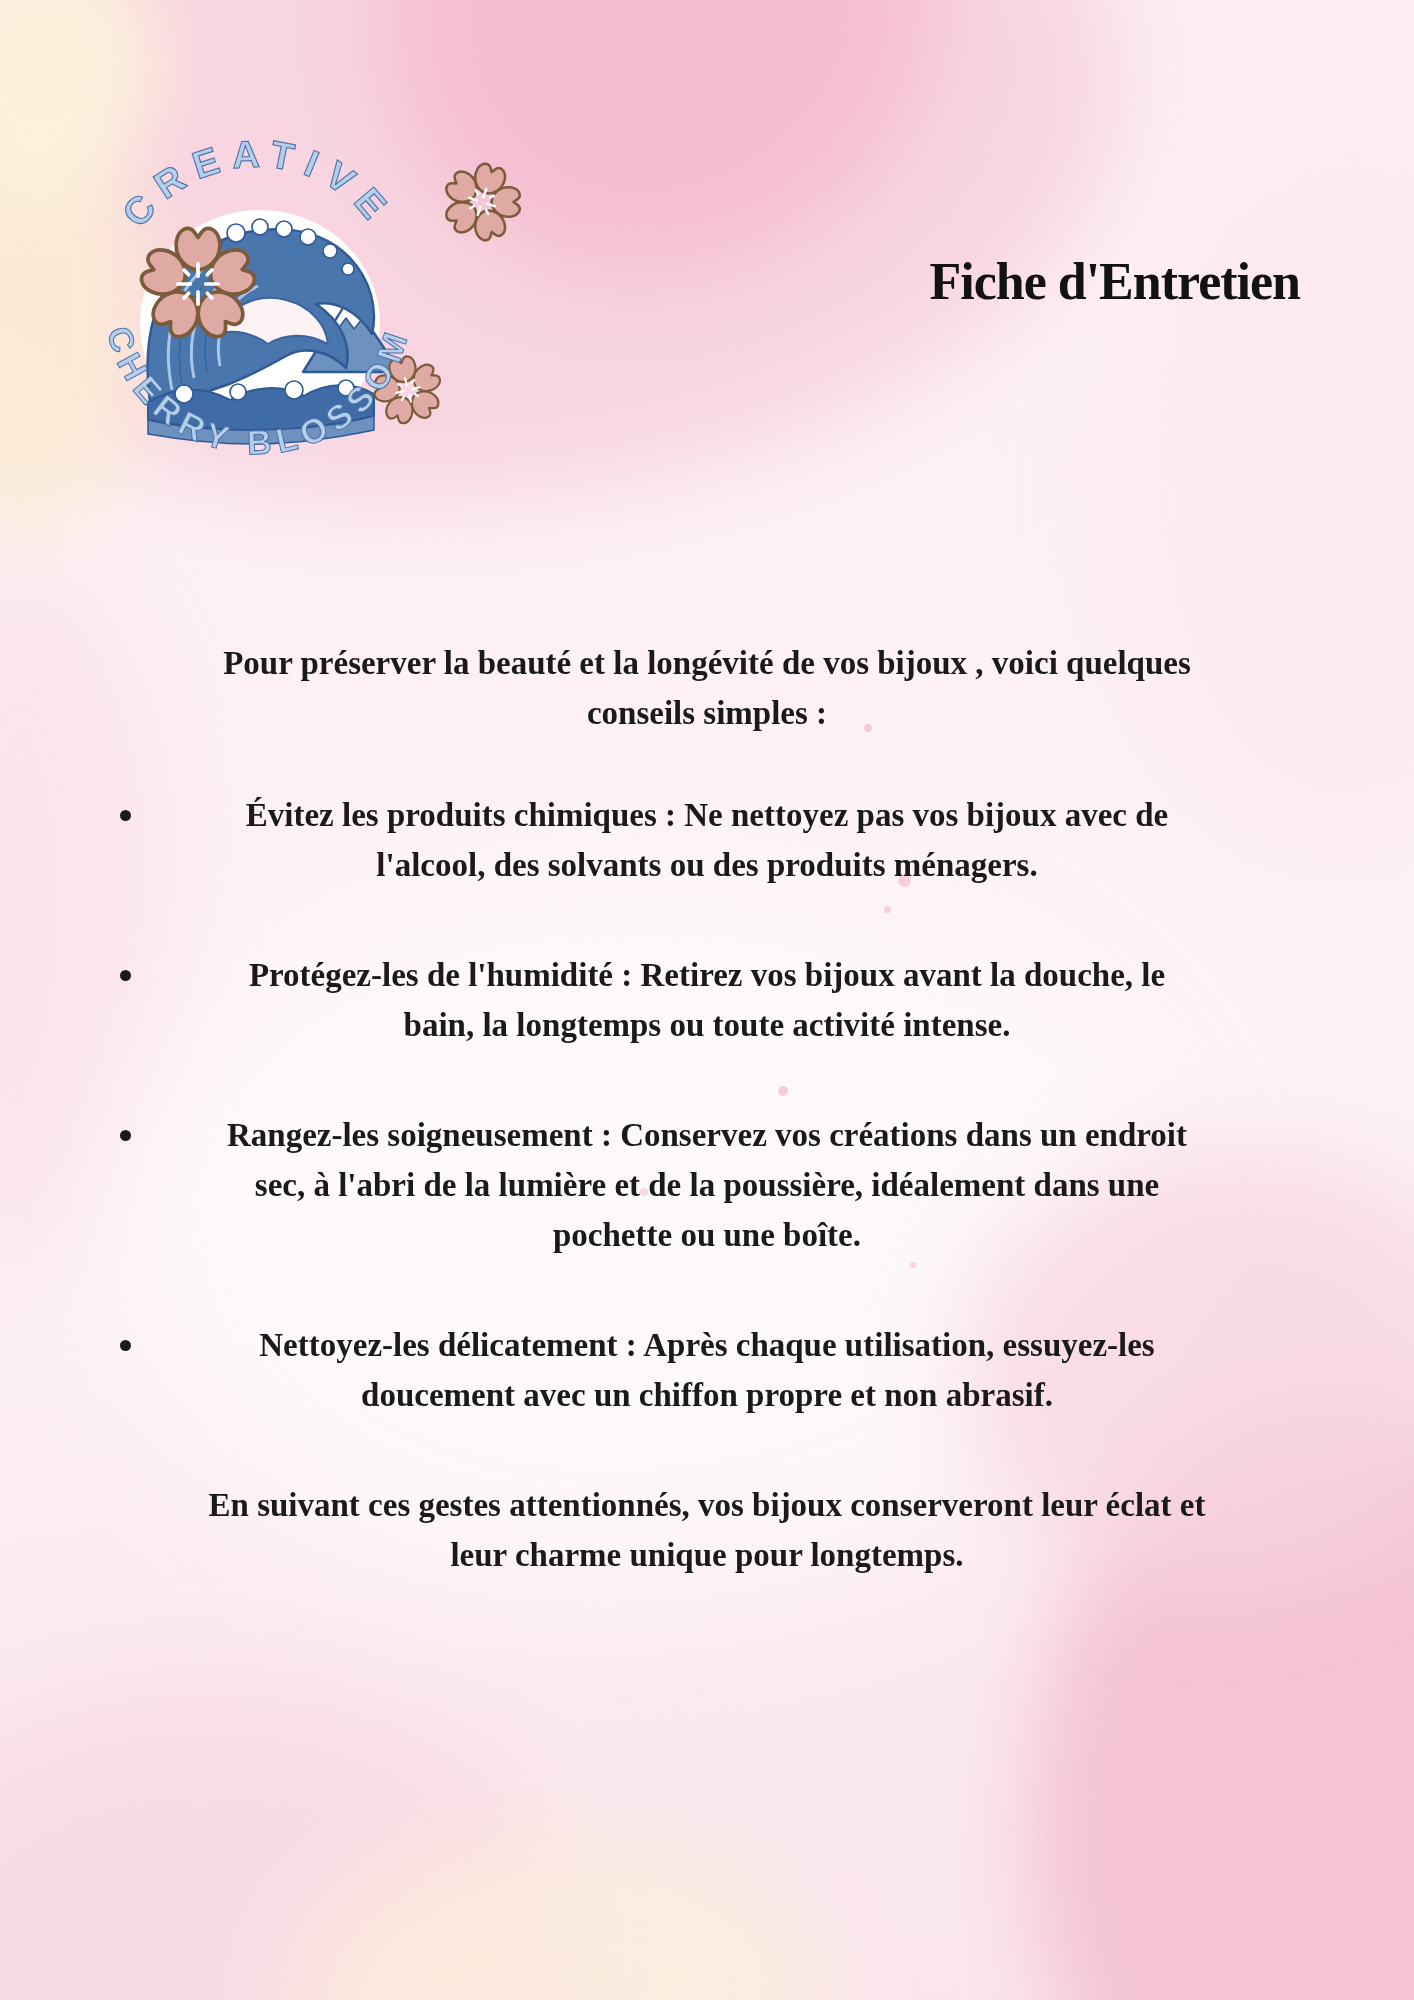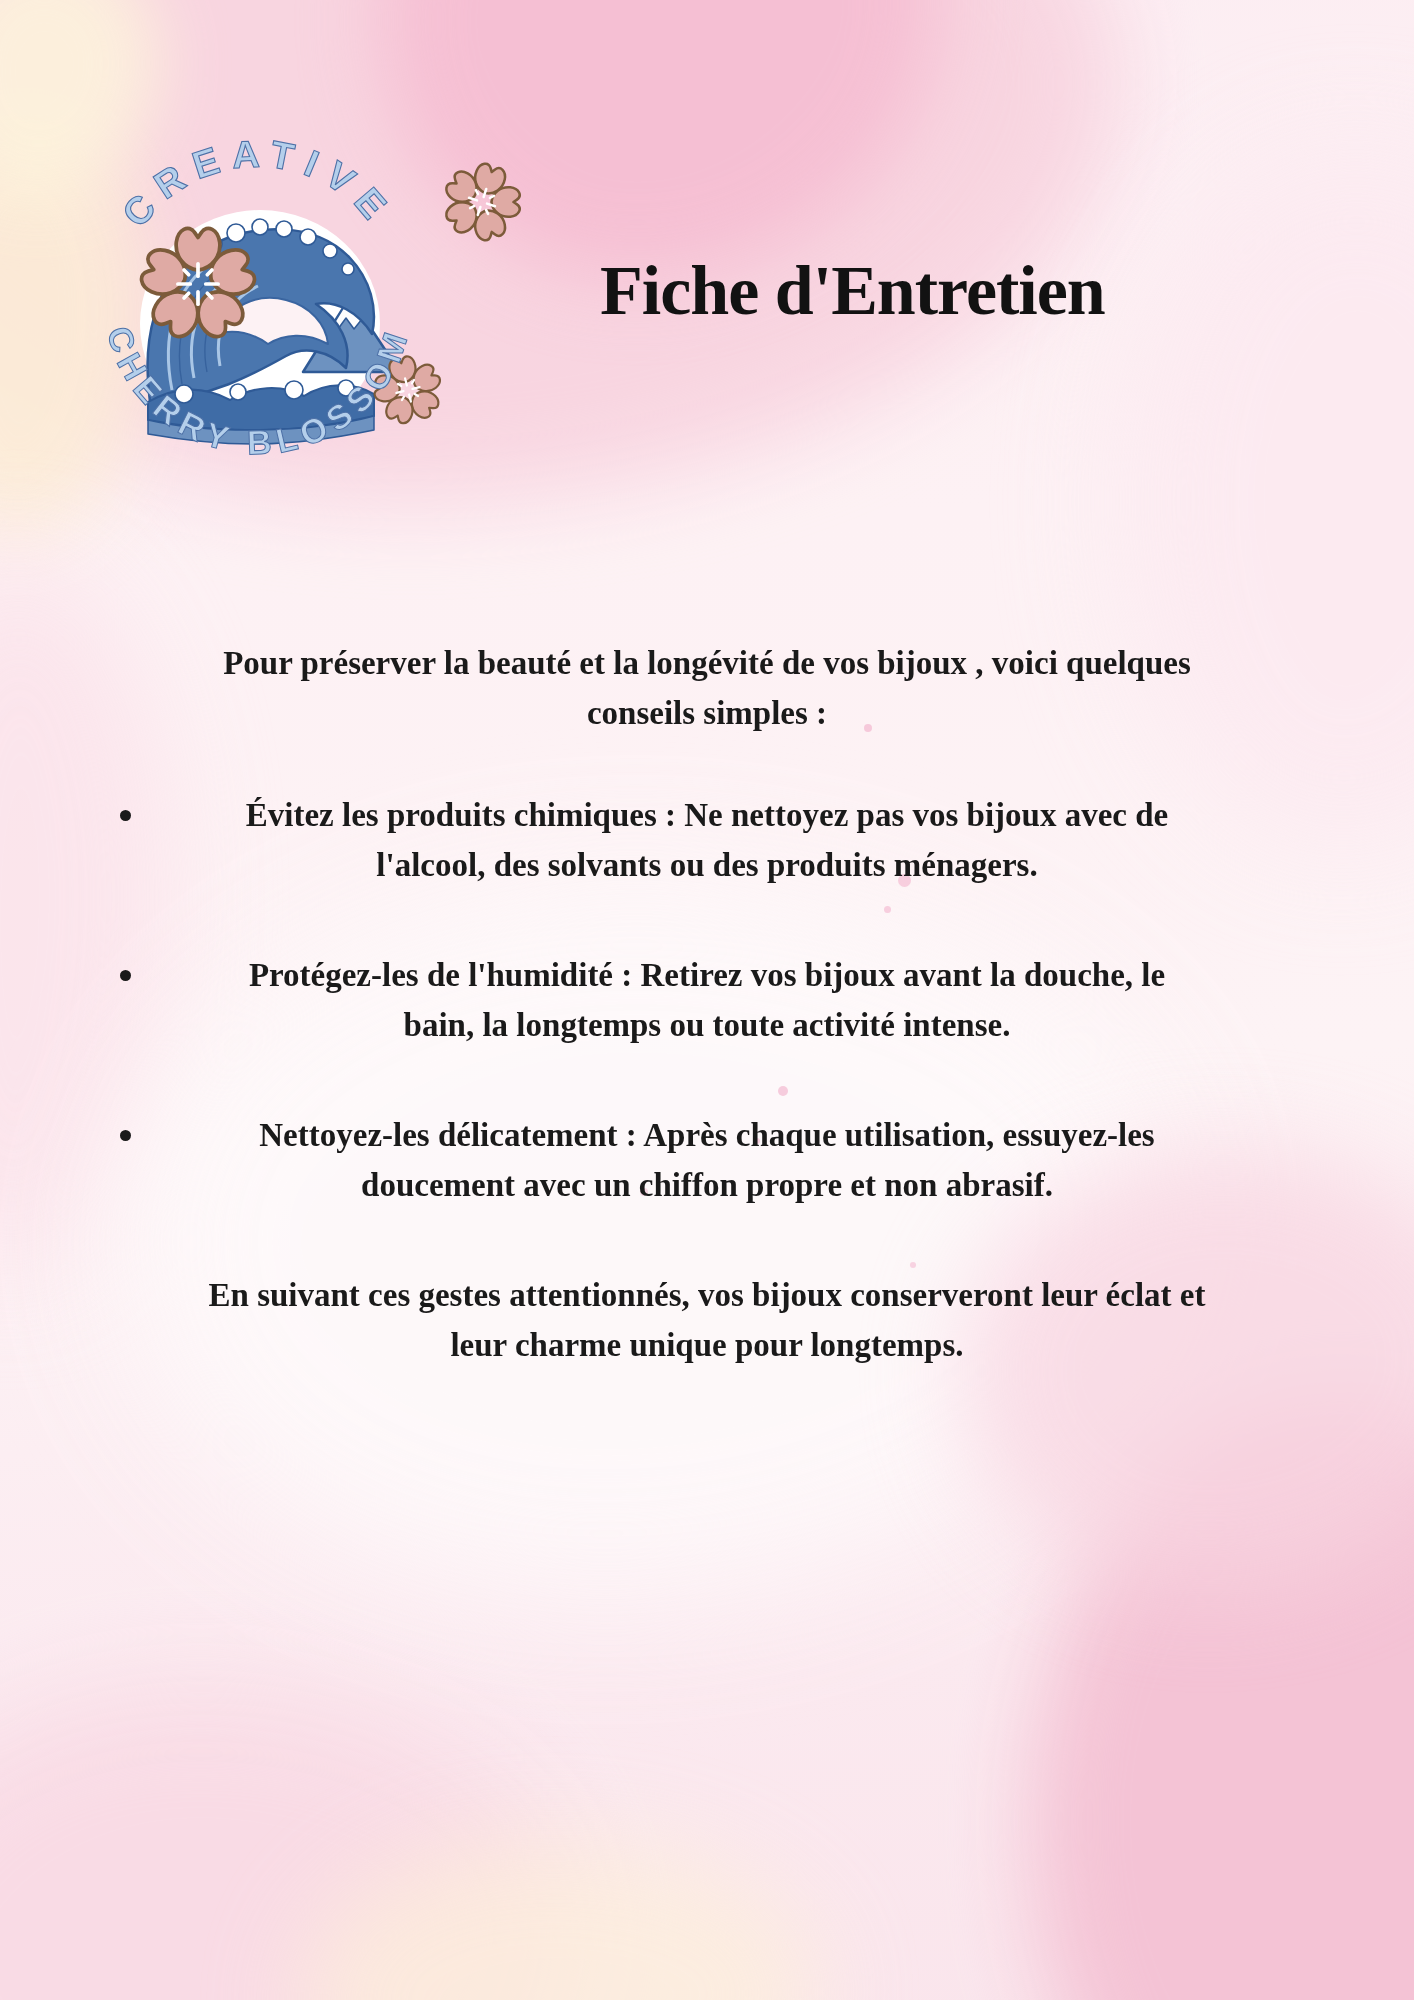--- a/index.html
+++ b/index.html
@@ -35,21 +35,21 @@
   .s7 { left:910px; top:1262px; width:6px;  height:6px;  opacity:.45; }
 
   
   .logo { position:absolute; left:78px; top:72px; width:452px; height:420px; }
   .logo svg { width:100%; height:100%; display:block; }
   .arc-text { font-family:"Liberation Sans", sans-serif; font-weight:bold; fill:#b4cfeb; stroke:#4d70a6; }
 
   
   .title {
     position:absolute; left:600px; top:256px; width:700px;
-    text-align:left; font-size:70px; font-weight:bold; line-height:1;
+    text-align:right; font-size:52px; font-weight:bold; line-height:1;
     color:#121212; letter-spacing:-1px; white-space:nowrap;
   }
 
   
   .content {
     position:absolute; left:50%; transform:translateX(-50%);
     top:595px; width:1330px; text-align:center;
     font-size:33px; font-weight:bold; line-height:50px; color:#1a1a1a;
   }
   .content .pre { white-space:pre-line; }
@@ -182,20 +182,26 @@
         <span class="pre">Évitez les produits chimiques : Ne nettoyez pas vos bijoux avec de
 l'alcool, des solvants ou des produits ménagers.</span>
       </li>
       <li>
         <span class="dot"></span>
         <span class="pre">Protégez-les de l'humidité : Retirez vos bijoux avant la douche, le
 bain, la longtemps ou toute activité intense.</span>
       </li>
       <li>
         <span class="dot"></span>
+        <span class="pre">Rangez-les soigneusement : Conservez vos créations dans un endroit
+sec, à l'abri de la lumière et de la poussière, idéalement dans une
+pochette ou une boîte.</span>
+      </li>
+      <li>
+        <span class="dot"></span>
         <span class="pre">Nettoyez-les délicatement : Après chaque utilisation, essuyez-les
 doucement avec un chiffon propre et non abrasif.</span>
       </li>
     </ul>
 
     <p class="closing pre">En suivant ces gestes attentionnés, vos bijoux conserveront leur éclat et
 leur charme unique pour longtemps.</p>
   </div>
 
 </div>

